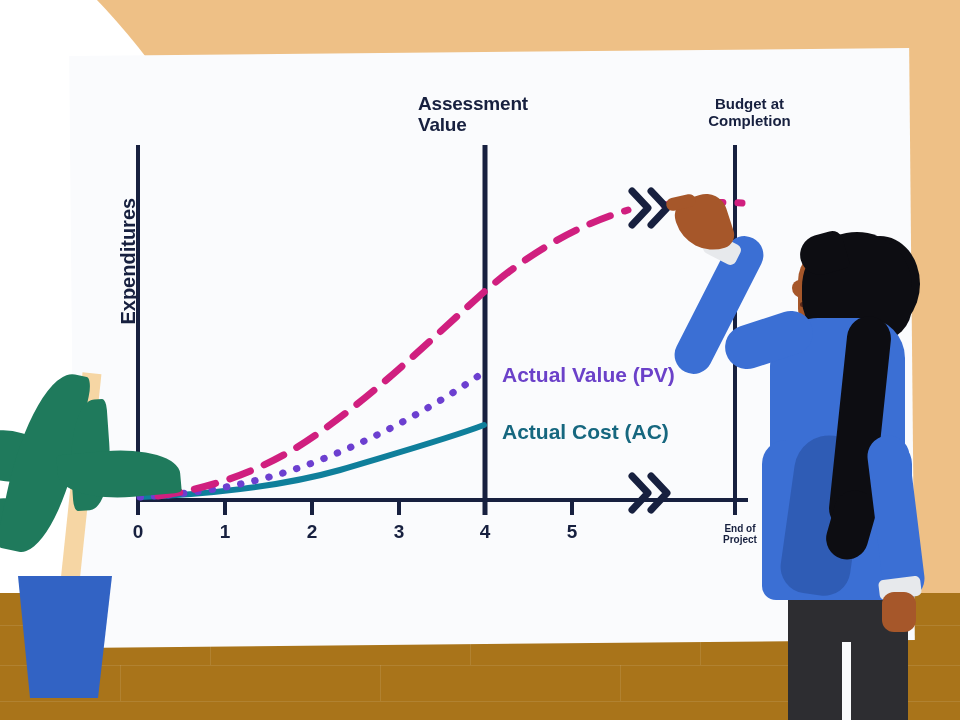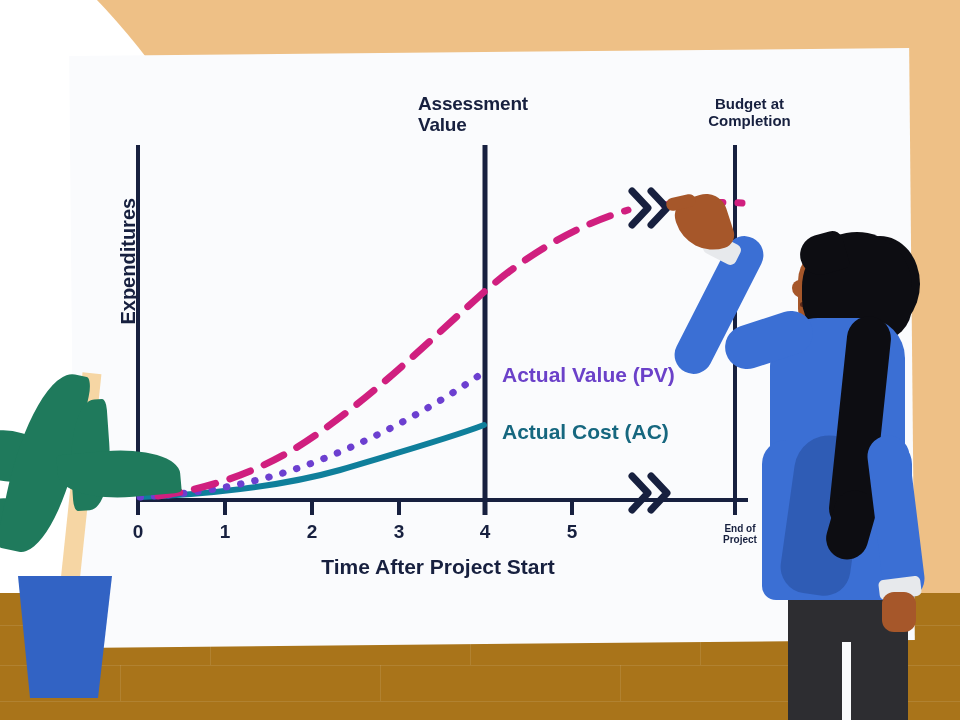--- a/index.html
+++ b/index.html
@@ -170,21 +170,20 @@
       </g>
     </svg>
 
     <div class="lbl t-assessment"><span>Assessment</span><br><span>Value</span></div>
 
     <div class="lbl t-bac"><span>Budget at</span><br><span>Completion</span></div>
 
     <div class="lbl t-pv">Actual Value (PV)</div>
     <div class="lbl t-ac">Actual Cost (AC)</div>
 
-    <div class="lbl t-xaxis">Time After Project Start</div>
     <div class="lbl t-yaxis">Expenditures</div>
 
     <div class="tick-lbl" style="left:123px;top:521px">0</div>
     <div class="tick-lbl" style="left:210px;top:521px">1</div>
     <div class="tick-lbl" style="left:297px;top:521px">2</div>
     <div class="tick-lbl" style="left:384px;top:521px">3</div>
     <div class="tick-lbl" style="left:470px;top:521px">4</div>
     <div class="tick-lbl" style="left:557px;top:521px">5</div>
 
     <div class="lbl t-end"><span>End of</span><br><span>Project</span></div>

